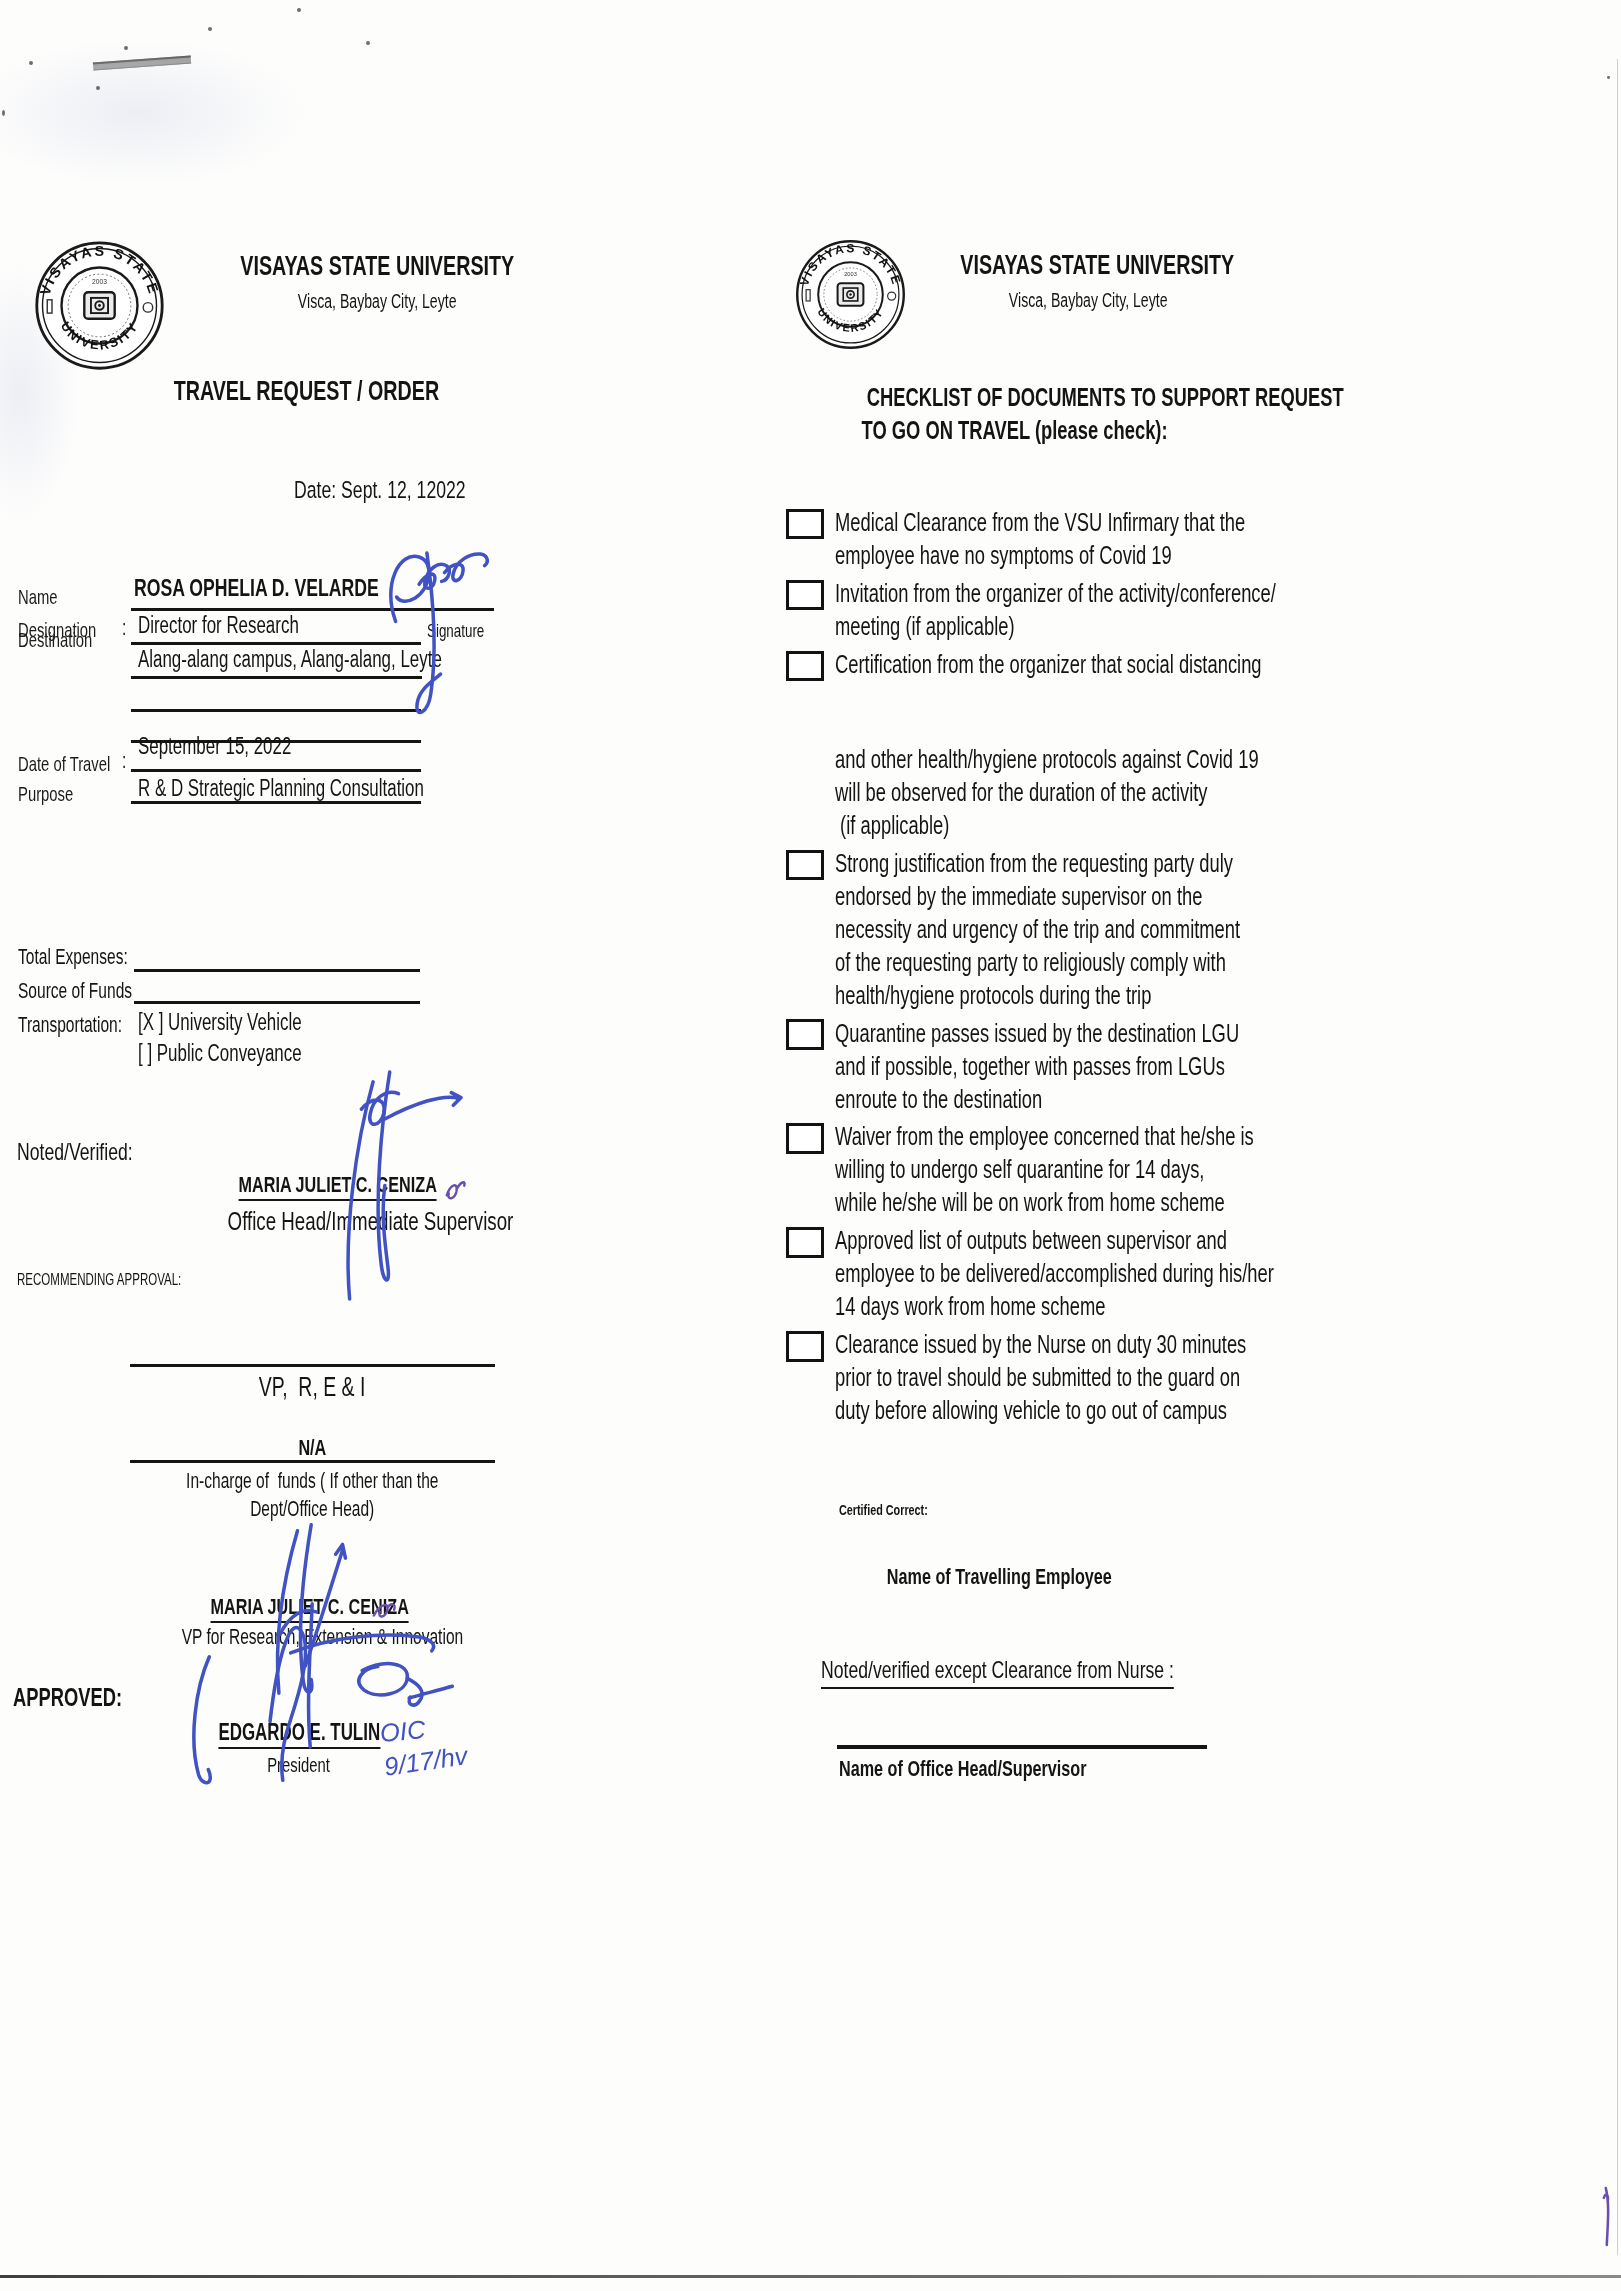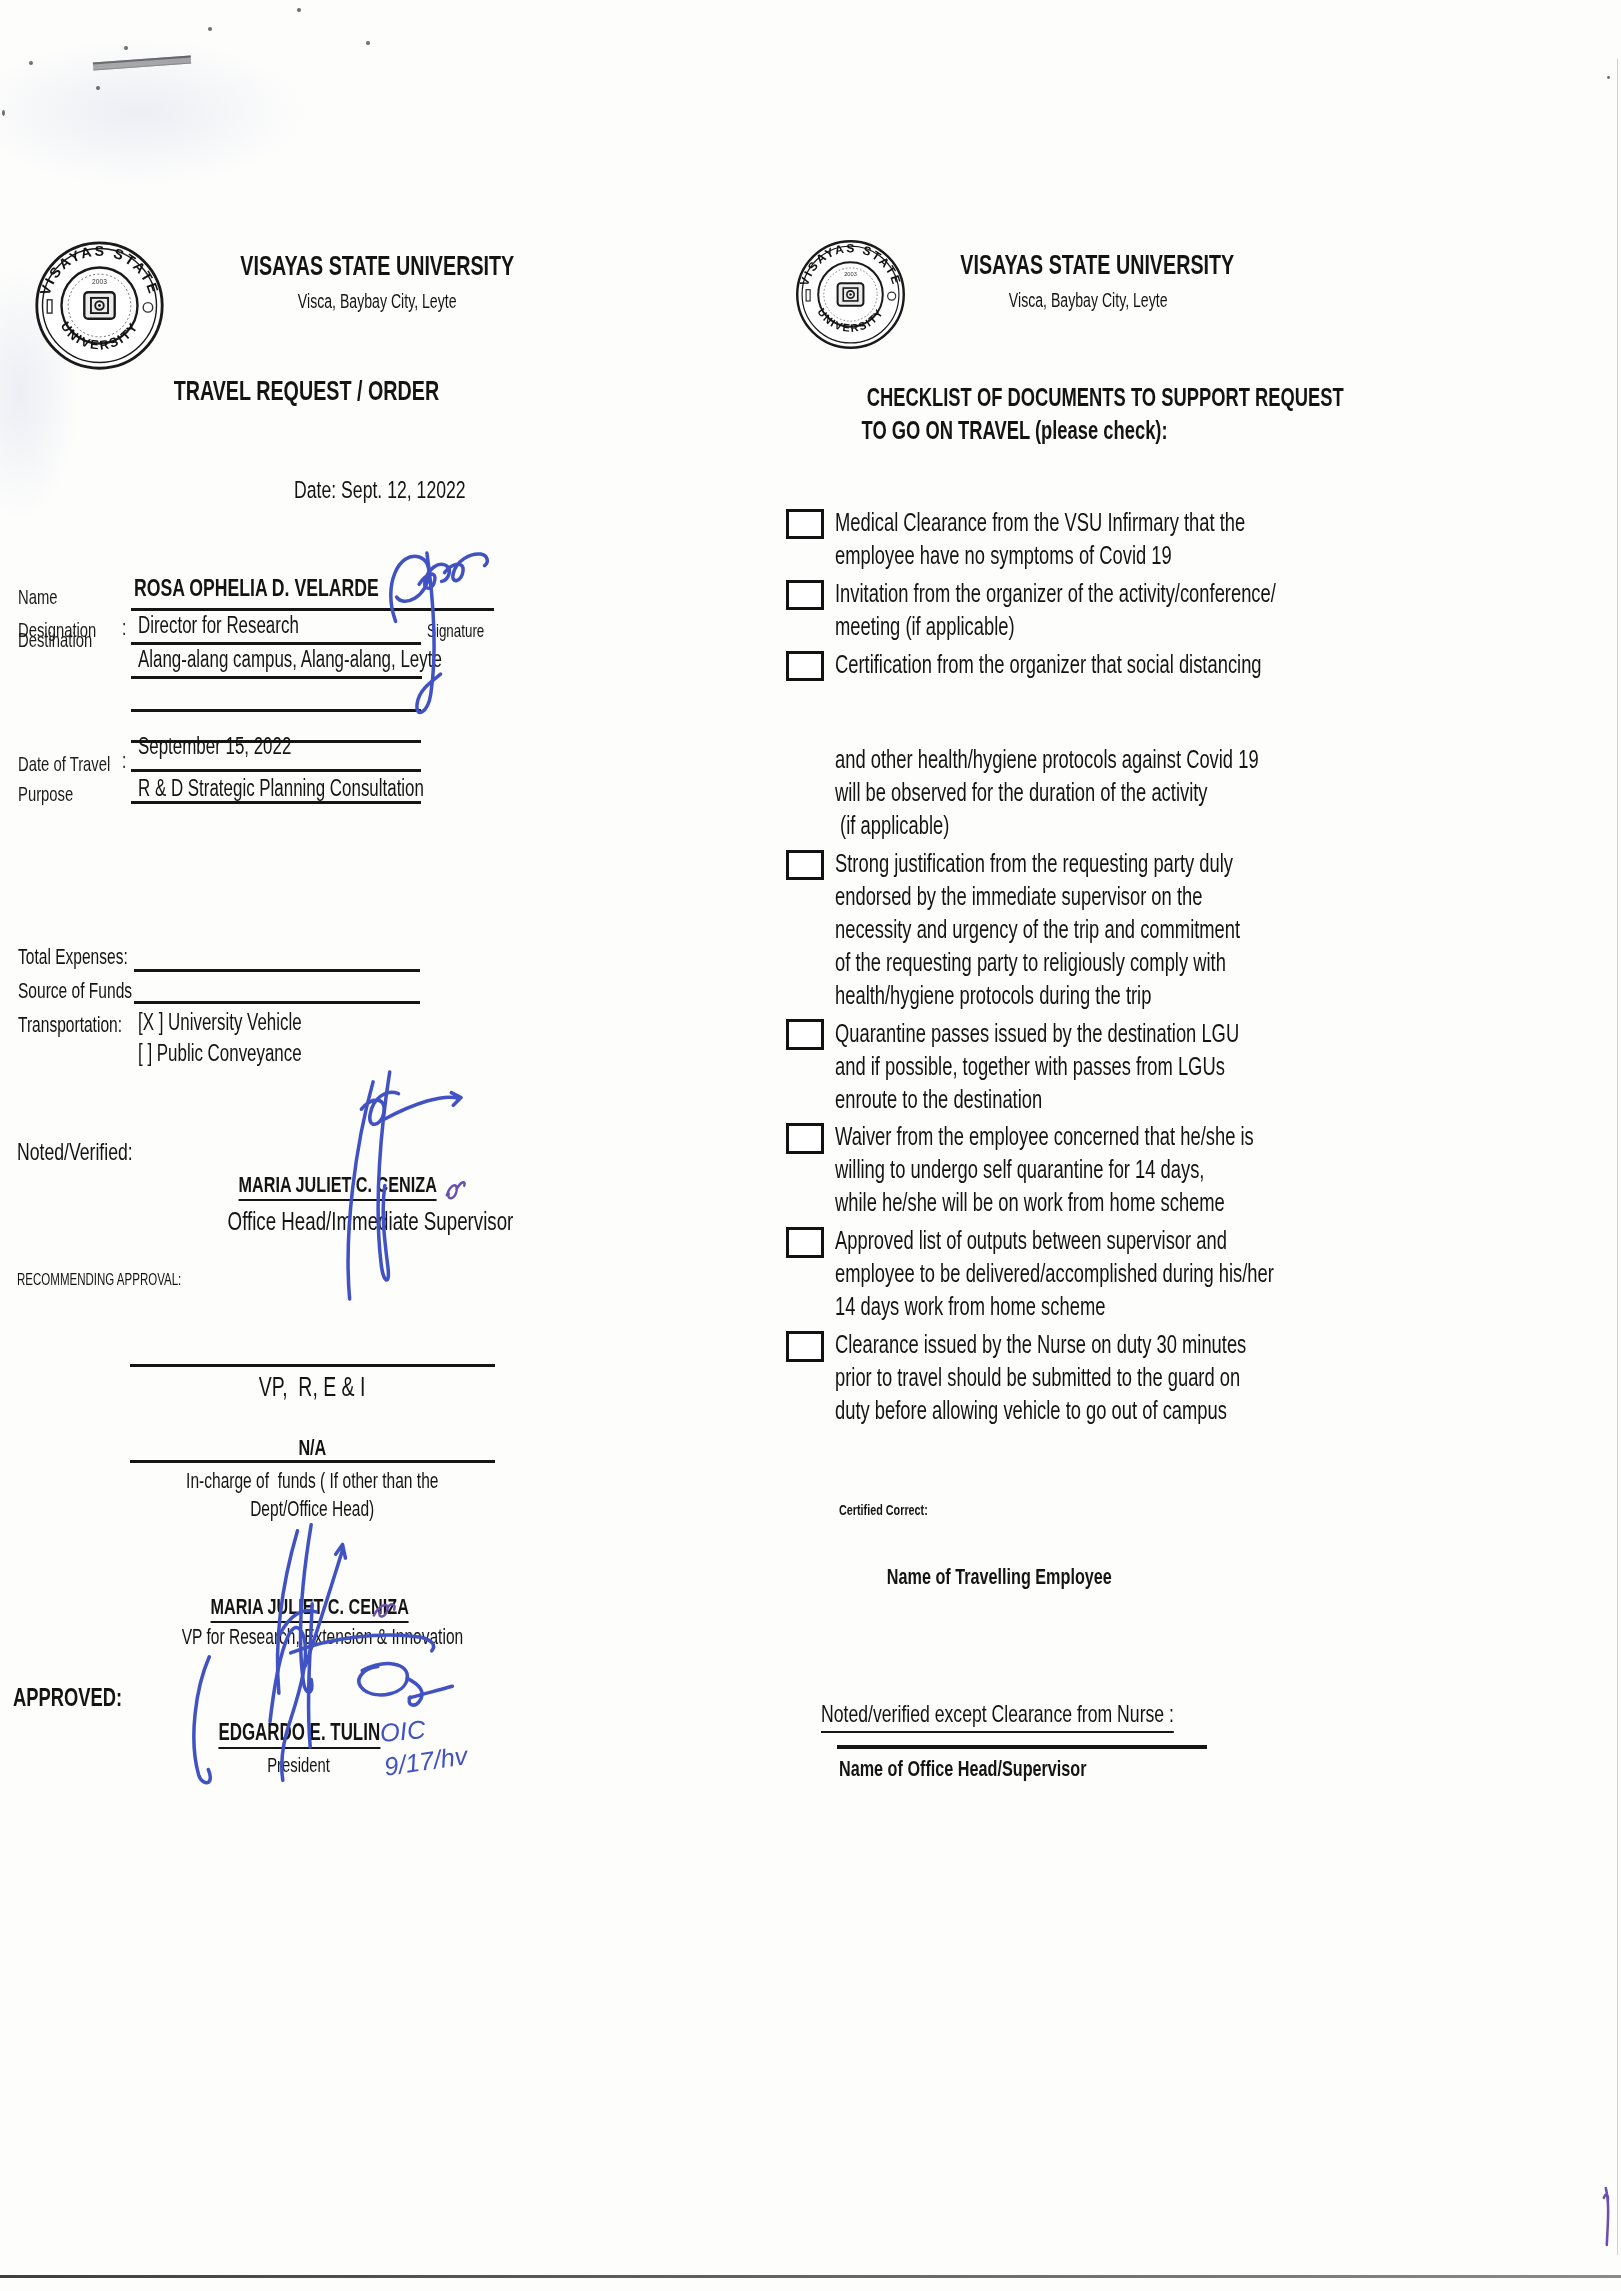--- a/index.html
+++ b/index.html
@@ -259,18 +259,18 @@
       <div class="chk-item">
         <span class="chk-box"></span>
         <div class="chk-line"><span class="nw">Clearance issued by the Nurse on duty 30 minutes</span></div>
         <div class="chk-line"><span class="nw">prior to travel should be submitted to the guard on</span></div>
         <div class="chk-line"><span class="nw">duty before allowing vehicle to go out of campus</span></div>
       </div>
     </div>
 
   <div class="abs b" style="left:839px;top:1469px;font-size:15px;margin-top:32px;"><span class="nw">Certified Correct:</span></div>
   <div class="abs ctr b" style="left:774px;top:1564px;width:451px;font-size:22.5px;"><span class="nwc">Name of Travelling Employee</span></div>
-  <div class="abs" style="left:821px;top:1656px;font-size:24.5px;margin-top:44px;"><span class="nw u2">Noted/verified except Clearance from Nurse :</span></div>
+  <div class="abs" style="left:821px;top:1656px;font-size:24.5px;"><span class="nw u2">Noted/verified except Clearance from Nurse :</span></div>
   <div class="rule" style="left:837px;top:1745px;width:370px;height:3.9px;"></div>
   <div class="abs b" style="left:839px;top:1756px;font-size:22.5px;"><span class="nw">Name of Office Head/Supervisor</span></div>
 
 </div>
 
 
 </body></html>

